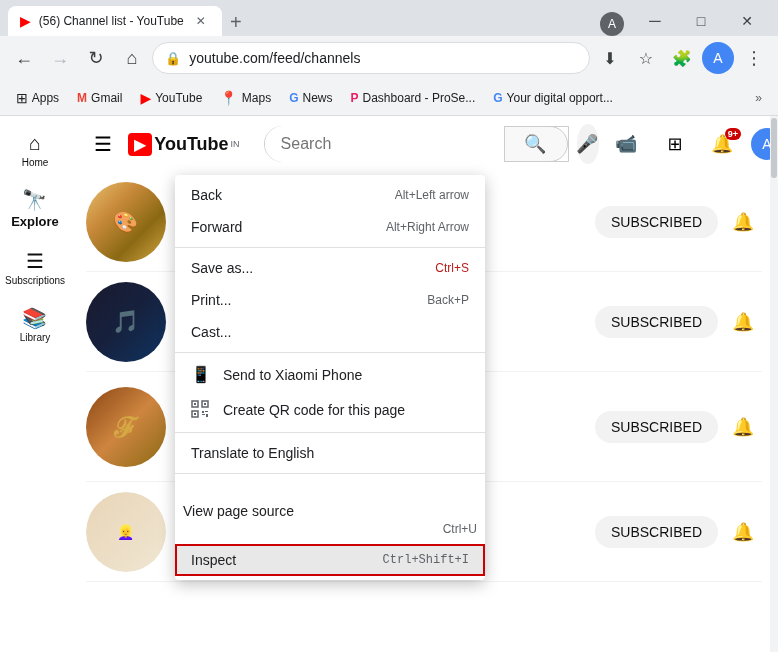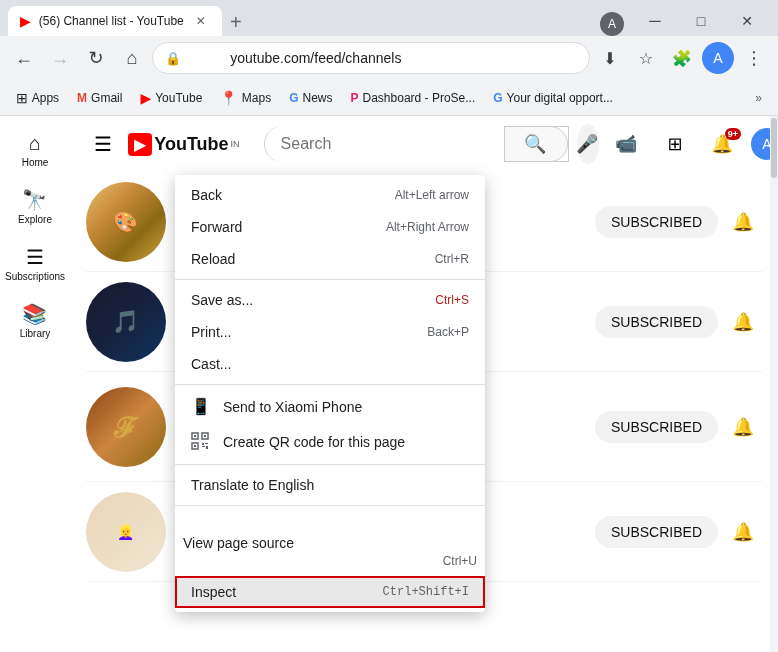--- a/index.html
+++ b/index.html
@@ -24,21 +24,21 @@
     <div style="width:46px; height:30px; display:flex; align-items:center; justify-content:center; font-size:14px; cursor:pointer; color:#3c4043;">✕</div>
   </div>
 
   <div style="display:flex; align-items:center; height:44px; background:#f1f3f4; padding:0 8px; gap:4px;">
     <div style="width:32px; height:32px; border-radius:50%; display:flex; align-items:center; justify-content:center; cursor:pointer; color:#3c4043; font-size:18px;">←</div>
     <div style="width:32px; height:32px; border-radius:50%; display:flex; align-items:center; justify-content:center; cursor:pointer; color:#adb5bd; font-size:18px;">→</div>
     <div style="width:32px; height:32px; border-radius:50%; display:flex; align-items:center; justify-content:center; cursor:pointer; color:#3c4043; font-size:18px;">↻</div>
     <div style="width:32px; height:32px; border-radius:50%; display:flex; align-items:center; justify-content:center; cursor:pointer; color:#3c4043; font-size:18px;">⌂</div>
     <div style="flex:1; height:32px; background:#fff; border-radius:16px; display:flex; align-items:center; padding:0 12px; gap:8px; border:1px solid #dadce0;">
       <span style="color:#5f6368; font-size:13px;">🔒</span>
-      <span style="flex:1; font-size:14px; color:#202124;margin-left:41px;">youtube.com/feed/channels</span>
+      <span style="flex:1; font-size:14px; color:#202124;">youtube.com/feed/channels</span>
     </div>
     <div style="width:32px; height:32px; border-radius:50%; display:flex; align-items:center; justify-content:center; cursor:pointer; color:#3c4043; font-size:16px;">⬇</div>
     <div style="width:32px; height:32px; border-radius:50%; display:flex; align-items:center; justify-content:center; cursor:pointer; color:#3c4043; font-size:16px;">☆</div>
     <div style="width:32px; height:32px; border-radius:50%; display:flex; align-items:center; justify-content:center; cursor:pointer; color:#3c4043; font-size:16px;">🧩</div>
     <div style="width:32px; height:32px; border-radius:50%; background:#4285f4; display:flex; align-items:center; justify-content:center; cursor:pointer; color:white; font-size:14px;">A</div>
     <div style="width:32px; height:32px; border-radius:50%; display:flex; align-items:center; justify-content:center; cursor:pointer; color:#3c4043; font-size:18px;">⋮</div>
   </div>
 
   <div style="display:flex; align-items:center; height:36px; background:#f1f3f4; padding:0 8px; gap:2px; border-bottom:1px solid #dadce0;">
     <div style="display:flex; align-items:center; gap:4px; padding:4px 8px; border-radius:4px; cursor:pointer; font-size:12px; color:#202124;">
@@ -75,21 +75,21 @@
 
 <div style="display:flex; height:calc(652px - 116px); background:#fff; position:relative;">
 
   <div style="width:70px; background:#fff; display:flex; flex-direction:column; align-items:center; padding:8px 0; gap:4px; flex-shrink:0; border-right:none;">
     <div style="display:flex; flex-direction:column; align-items:center; padding:8px 4px; border-radius:10px; cursor:pointer; width:64px; gap:2px;">
       <span style="font-size:20px; color:#0f0f0f;">⌂</span>
       <span style="font-size:10px; color:#0f0f0f;">Home</span>
     </div>
     <div style="display:flex; flex-direction:column; align-items:center; padding:8px 4px; border-radius:10px; cursor:pointer; width:64px; gap:2px;">
       <span style="font-size:20px; color:#0f0f0f;">🔭</span>
-      <span style="font-size:10px; color:#0f0f0f;">Explore</span>
+      <span style="font-size:13px; color:#0f0f0f;font-weight:bold;">Explore</span>
     </div>
     <div style="display:flex; flex-direction:column; align-items:center; padding:8px 4px; border-radius:10px; cursor:pointer; width:64px; gap:2px;">
       <span style="font-size:20px; color:#0f0f0f;">☰</span>
       <span style="font-size:10px; color:#0f0f0f; text-align:center;">Subscriptions</span>
     </div>
     <div style="display:flex; flex-direction:column; align-items:center; padding:8px 4px; border-radius:10px; cursor:pointer; width:64px; gap:2px;">
       <span style="font-size:20px; color:#0f0f0f;">📚</span>
       <span style="font-size:10px; color:#0f0f0f;">Library</span>
     </div>
   </div>
@@ -196,24 +196,20 @@
     <div style="display:flex; align-items:center; padding:8px 16px; cursor:pointer; font-size:14px; color:#202124; justify-content:space-between;">
       <span>Back</span>
       <span style="font-size:12px; color:#5f6368;">Alt+Left arrow</span>
     </div>
 
     <div style="display:flex; align-items:center; padding:8px 16px; cursor:pointer; font-size:14px; color:#202124; justify-content:space-between;">
       <span>Forward</span>
       <span style="font-size:12px; color:#5f6368;">Alt+Right Arrow</span>
     </div>
 
-    <div style="display:flex; align-items:center; padding:8px 16px; cursor:pointer; font-size:14px; color:#202124; justify-content:space-between;">
-      <span>Reload</span>
-      <span style="font-size:12px; color:#5f6368;">Ctrl+R</span>
-    </div>
 
     <div style="height:1px; background:#e0e0e0; margin:4px 0;"></div>
 
     <div style="display:flex; align-items:center; padding:8px 16px; cursor:pointer; font-size:14px; color:#202124; justify-content:space-between;">
       <span>Save as...</span>
       <span style="font-size:12px; color:#b91c1c;">Ctrl+S</span>
     </div>
 
     <div style="display:flex; align-items:center; padding:8px 16px; cursor:pointer; font-size:14px; color:#202124; justify-content:space-between;">
       <span>Print...</span>

